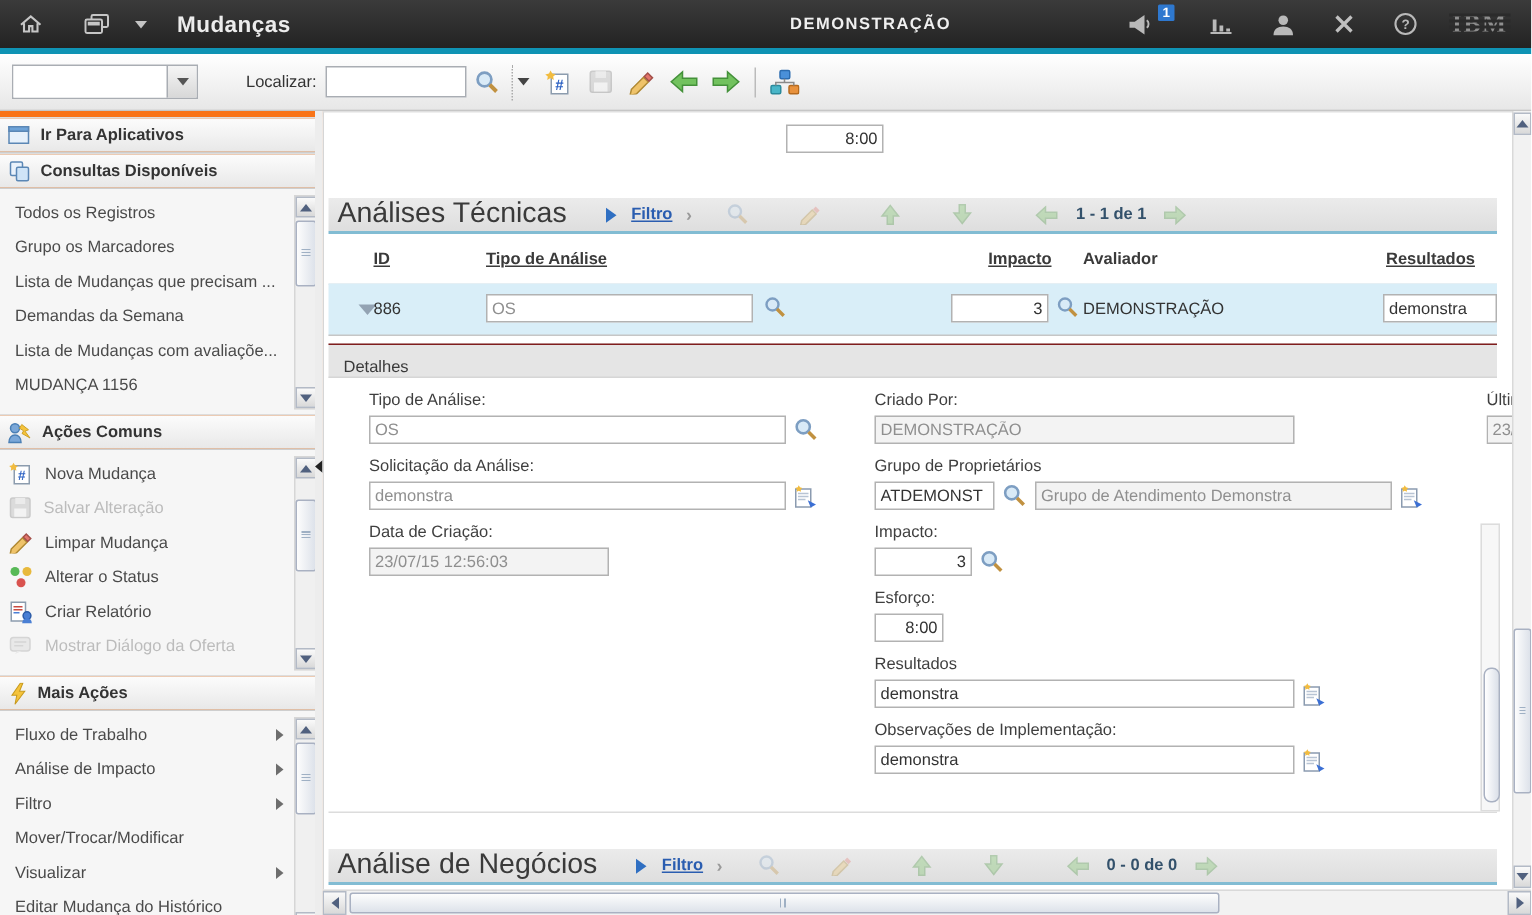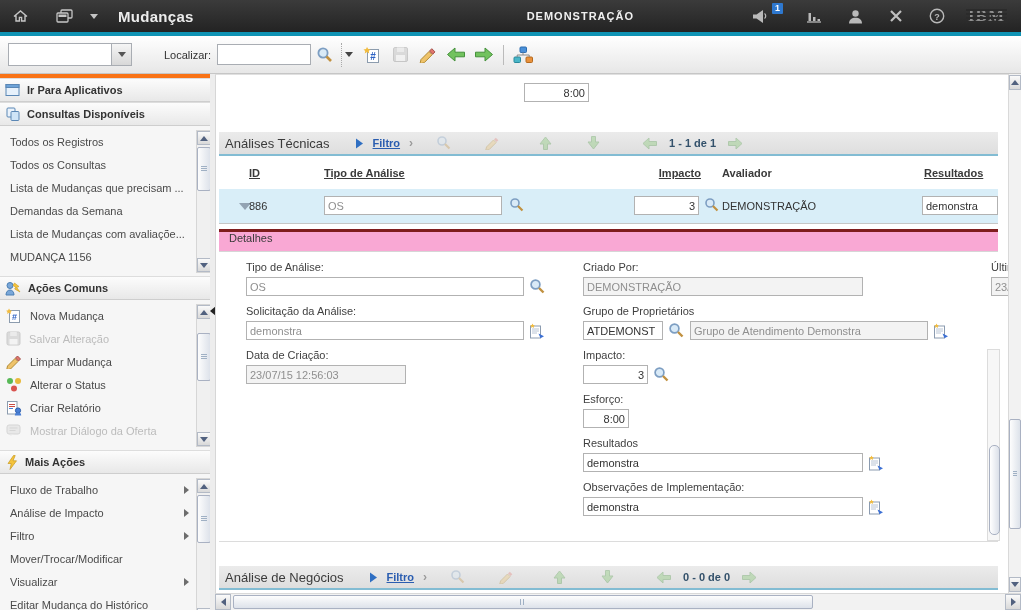--- a/index.html
+++ b/index.html
@@ -67,39 +67,39 @@
   .split{position:absolute;left:210px;top:74px;width:5px;height:536px;background:#ededed;}
   .split-arr{position:absolute;left:0;top:232px;width:0;height:0;border-top:5px solid transparent;
     border-bottom:5px solid transparent;border-right:6px solid #222;cursor:pointer;}
 
   
   .main{position:absolute;left:215px;top:74px;width:806px;height:536px;background:#fff;overflow:hidden;}
   .content{position:absolute;left:0;top:0;right:13px;bottom:17px;border-left:1px solid #d6d6d6;
     border-top:1px solid #e0e0e0;background:#fff;overflow:hidden;}
   .band{position:absolute;left:3px;width:779px;height:24px;background:linear-gradient(#ebebeb,#dedede);
     border-bottom:2px solid #82bcd3;display:flex;align-items:center;padding:0 6px;box-sizing:border-box;gap:9px;}
-  .band-title{font-size:13px;color:#3a3a3a;margin-right:16px;white-space:nowrap;}
+  .band-title{font-size:19px;color:#3a3a3a;margin-right:16px;white-space:nowrap;}
   .flink{color:#2a5db0;font-weight:bold;text-decoration:underline;cursor:pointer;}
   .chev{color:#9a9a9a;font-weight:bold;font-size:12px;}
   .pager{color:#33516b;font-weight:bold;margin:0 2px;white-space:nowrap;}
   .fad{opacity:.32;}
   .inp{border:1px solid #b2b2b2;height:19px;font:11px "Liberation Sans",sans-serif;
     padding:0 3px;color:#333;background:#fff;box-sizing:border-box;}
   .ro{background:#f3f3f3;color:#8f8f8f;}
   .gtxt{color:#8f8f8f;}
   .tr{text-align:right;}
   .lbl{display:block;color:#3f3f3f;margin-bottom:4px;white-space:nowrap;}
   .colhdr{position:absolute;left:3px;top:84px;width:779px;height:30px;background:#fff;border-bottom:1px solid #e2e2e2;}
   .colcell{position:absolute;top:8px;font-weight:bold;color:#3a3a3a;white-space:nowrap;}
   .und{text-decoration:underline;}
   .trow{position:absolute;left:3px;top:114px;width:779px;height:34px;background:#d9eef8;border-bottom:1px solid #c6c6c6;}
   .exp{position:absolute;left:20px;top:14px;width:0;height:0;border-left:6px solid transparent;
     border-right:6px solid transparent;border-top:7px solid #93a3b3;cursor:pointer;}
-  .dbar{position:absolute;left:3px;top:154px;width:779px;height:23px;background:#f9a8d4;
-    border-top:3px solid #7f1d1d;border-bottom:1px solid #d6d6d6;display:flex;align-items:flex-start;
+  .dbar{position:absolute;left:3px;top:154px;width:779px;height:23px;background:#e5e5e5;
+    border-top:1px solid #7f1d1d;border-bottom:1px solid #d6d6d6;display:flex;align-items:flex-end;
     padding-left:10px;box-sizing:border-box;color:#3a3a3a;}
   .dform{position:absolute;left:3px;top:178px;width:779px;height:288px;border-bottom:1px solid #dcdcdc;}
   .fld{margin-bottom:9px;}
   .frow{display:flex;align-items:center;gap:5px;}
   .dscroll{position:absolute;left:768px;top:96px;width:13px;height:192px;background:#f7f7f7;border:1px solid #dcdcdc;box-sizing:border-box;}
   .dscroll-thumb{position:absolute;left:1px;top:95px;width:9px;height:88px;background:linear-gradient(90deg,#fff,#dbe0e9);
     border:1px solid #a9b1c2;border-radius:5px;}
 
   
   .vscroll{position:absolute;right:0;top:0;width:13px;bottom:17px;background:#f2f2f2;border-left:1px solid #d9d9d9;box-sizing:border-box;}
@@ -260,21 +260,21 @@
           </svg>
       </span>
       <span>Consultas Disponíveis</span>
     </div>
 
     <div class="slist" style="height:144px">
       <div class="sitem">
           <span>Todos os Registros</span>
         </div>
       <div class="sitem">
-          <span>Todos os Consultas</span>
+          <span>Grupo os Marcadores</span>
         </div>
       <div class="sitem">
           <span>Lista de Mudanças que precisam ...</span>
         </div>
       <div class="sitem">
           <span>Demandas da Semana</span>
         </div>
       <div class="sitem">
           <span>Lista de Mudanças com avaliaçõe...</span>
         </div>

